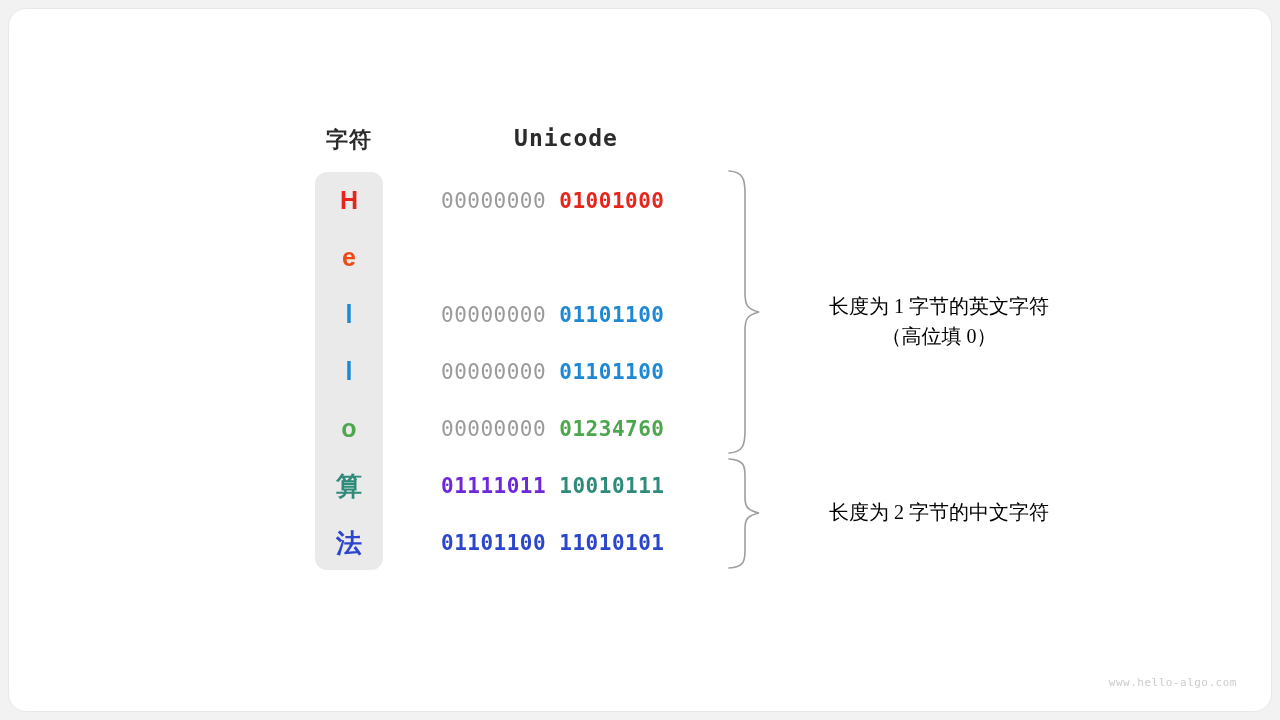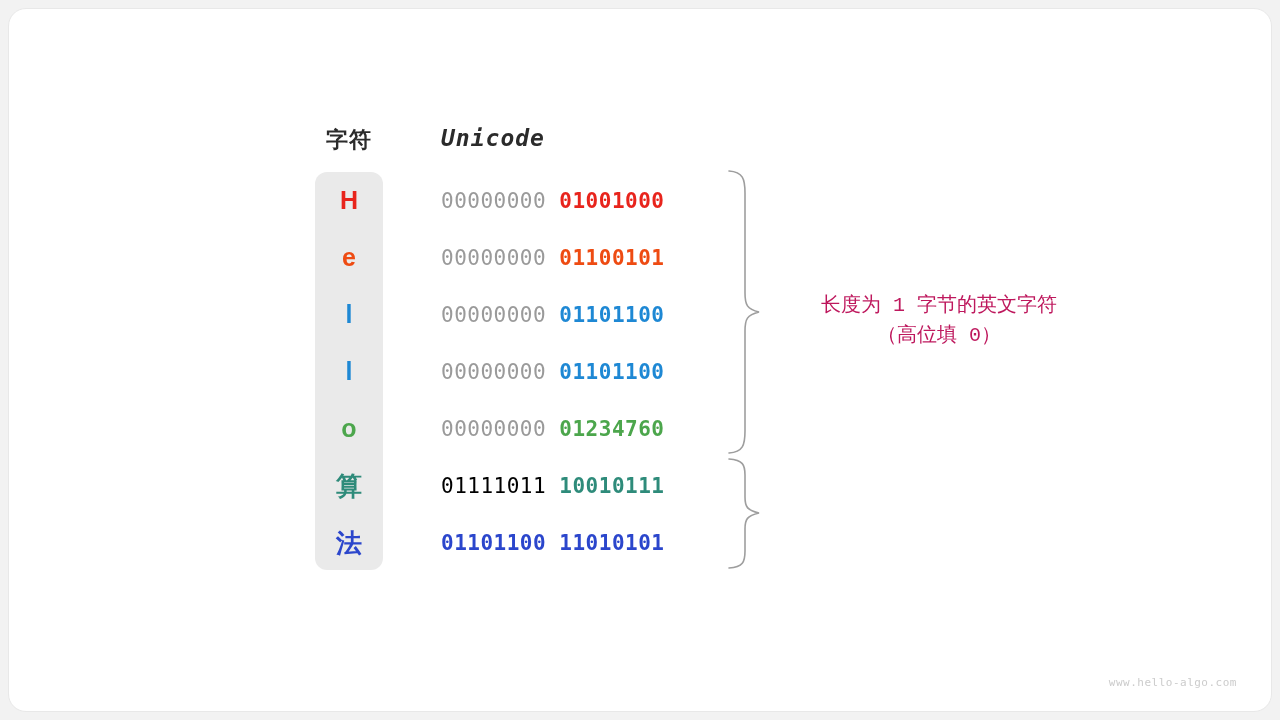--- a/index.html
+++ b/index.html
@@ -47,24 +47,24 @@
     top: 116px;
     width: 68px;
     text-align: center;
     font-size: 22px;
     letter-spacing: 1px;
   }
   #header-unicode {
     left: 432px;
     top: 116px;
     width: 250px;
+    text-align: center;
     font-family: "DejaVu Sans Mono", "Liberation Mono", monospace;
     font-size: 23px;
     letter-spacing: 1px;
-    font-style: italic;
   }
 
   
   #char-panel {
     position: absolute;
     left: 306px;
     top: 163px;
     width: 68px;
     height: 398px;
     background: #eaeaea;
@@ -104,26 +104,26 @@
   }
   .byte-hi { color: #9a9a9a; font-weight: normal; text-align: right; }
   .byte-lo { font-weight: bold; }
 
   
   .brace { position: absolute; }
 
   
   .annotation {
     position: absolute;
-    color: #be185d;
+    color: #000000;
     font-size: 20px;
     line-height: 1.5;
     text-align: center;
     white-space: pre-line;
-    font-family: Liberation Mono, monospace;
+    font-family: Liberation Serif, serif;
   }
   #annotation-1 { left: 760px; top: 282px; width: 340px; }
   #annotation-2 { left: 760px; top: 488px; width: 340px; }
 
   
   #watermark {
     position: absolute;
     right: 34px;
     bottom: 22px;
     font-family: "DejaVu Sans Mono", "Liberation Mono", monospace;
@@ -144,54 +144,54 @@
 
     <div id="char-panel"></div>
 
     <div id="rows-container">
         <div class="row" style="top: 163px;">
           <div class="char-cell" style="color: rgb(232, 36, 28);">H</div>
           <div class="bits-cell"><span class="byte-hi">00000000</span>&nbsp;<span class="byte-lo" style="color: rgb(232, 36, 28); text-align: center;">01001000</span></div>
         </div>
         <div class="row" style="top: 220px;">
           <div class="char-cell" style="color: rgb(238, 75, 18);">e</div>
-          <div class="bits-cell"><span class="byte-hi">00000000</span>&nbsp;<span class="byte-lo" style="color: rgb(238, 75, 18);">01100101</span></div>
         </div>
         <div class="row" style="top: 277px;">
           <div class="char-cell" style="color: rgb(30, 136, 212);">l</div>
           <div class="bits-cell"><span class="byte-hi">00000000</span>&nbsp;<span class="byte-lo" style="color: rgb(30, 136, 212);">01101100</span></div>
         </div>
         <div class="row" style="top: 334px;">
           <div class="char-cell" style="color: rgb(30, 136, 212);">l</div>
           <div class="bits-cell"><span class="byte-hi">00000000</span>&nbsp;<span class="byte-lo" style="color: rgb(30, 136, 212);">01101100</span></div>
         </div>
         <div class="row" style="top: 391px;">
           <div class="char-cell" style="color: rgb(76, 166, 76);">o</div>
           <div class="bits-cell"><span class="byte-hi">00000000</span>&nbsp;<span class="byte-lo" style="color: rgb(76, 166, 76);">01234760</span></div>
         </div>
         <div class="row" style="top: 448px;">
           <div class="char-cell cjk" style="color: rgb(46, 139, 122);">算</div>
-          <div class="bits-cell"><span class="byte-hi" style="color: #000000; font-weight: normal;">01111011</span>&nbsp;<span class="byte-lo" style="color: rgb(46, 139, 122);">10010111</span></div>
+          <div class="bits-cell"><span class="byte-hi" style="color: #6d28d9; font-weight: bold;">01111011</span>&nbsp;<span class="byte-lo" style="color: rgb(46, 139, 122);">10010111</span></div>
         </div>
         <div class="row" style="top: 505px;">
           <div class="char-cell cjk" style="color: rgb(43, 70, 204);">法</div>
           <div class="bits-cell"><span class="byte-hi" style="color: rgb(43, 70, 204); font-weight: bold;">01101100</span>&nbsp;<span class="byte-lo" style="color: rgb(43, 70, 204);">11010101</span></div>
         </div>
       </div>
 
     <svg class="brace" id="brace-1" style="left:716px; top:158px;" width="40" height="290" viewBox="0 0 40 290">
       <path d="M4 4 C 18 5, 20 12, 20 26 L 20 126 C 20 138, 22 142, 34 145
                C 22 148, 20 152, 20 164 L 20 264 C 20 278, 18 285, 4 286" fill="none" stroke="#9e9e9e" stroke-width="1.6" stroke-linecap="round"></path>
     </svg>
 
     <svg class="brace" id="brace-2" style="left:716px; top:446px;" width="40" height="118" viewBox="0 0 40 118">
       <path d="M4 4 C 18 5, 20 10, 20 20 L 20 42 C 20 52, 22 55, 34 58
                C 22 61, 20 64, 20 74 L 20 96 C 20 107, 18 112, 4 113" fill="none" stroke="#9e9e9e" stroke-width="1.6" stroke-linecap="round"></path>
     </svg>
 
     <div class="annotation" id="annotation-1">长度为 1 字节的英文字符
 （高位填 0）</div>
 
+    <div class="annotation" id="annotation-2">长度为 2 字节的中文字符</div>
 
     <div id="watermark">www.hello-algo.com</div>
 
   </div>
 </div>
 
 </body></html>

